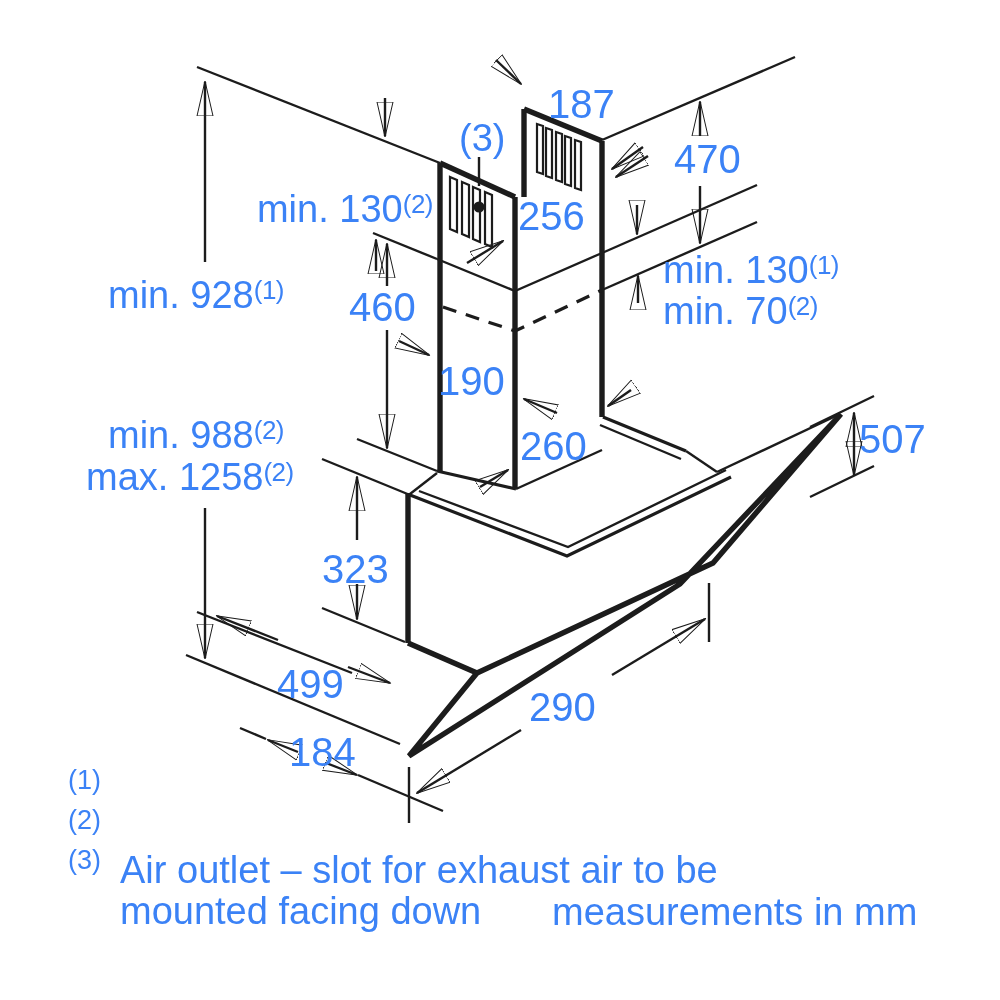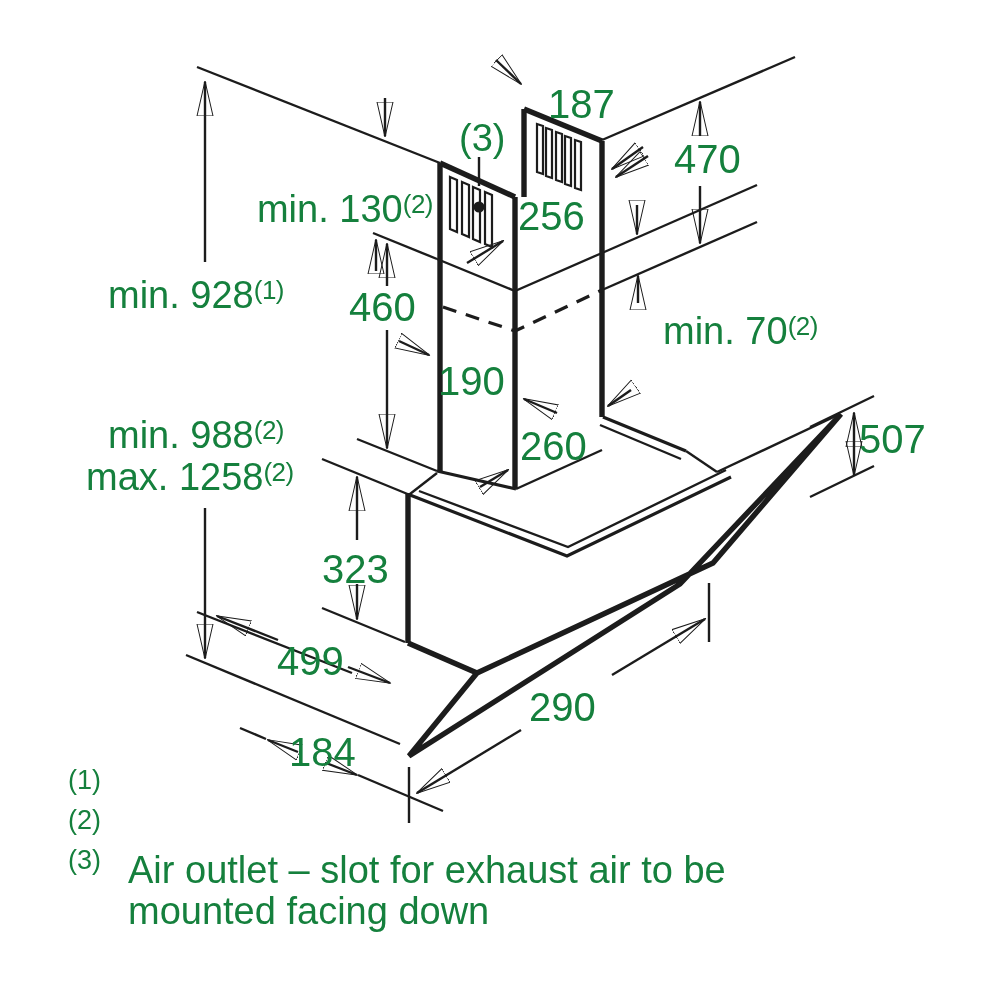--- a/index.html
+++ b/index.html
@@ -1,31 +1,31 @@
 <!DOCTYPE html>
 <html><head>
 <meta charset="utf-8">
 <style>
   html,body{margin:0;padding:0;background:#fff;}
   .stage{
     position:relative;width:1000px;height:953px;background:#ffffff;
-    font-family:"Liberation Sans","DejaVu Sans",sans-serif;color:#15803d;overflow:hidden;
+    font-family:"Liberation Sans","DejaVu Sans",sans-serif;color:#3b82f6;overflow:hidden;
   }
   svg.art{position:absolute;left:0;top:0;width:1000px;height:1000px;}
   svg.art path, svg.art line, svg.art polyline{fill:none;stroke:#1c1c1c;}
   .t{stroke-width:2.4px;}
   .m{stroke-width:3.2px;}
   .k{stroke-width:5.4px;stroke-miterlimit:3;}
   .lbl{position:absolute;font-size:40px;line-height:1;white-space:nowrap;}
   .mid{font-size:38px;}
   .sup{font-size:26px;position:relative;top:-9px;letter-spacing:-0.5px;}
   .ralign{text-align:right;}
   .fn{position:absolute;left:68px;display:flex;gap:9px;font-size:38px;line-height:1.08;}
   .fn .fnsup{font-size:27px;width:43px;flex:none;position:relative;top:-4px;}
-  .stack2 div{white-space:nowrap;margin-left:8px;}
+  .stack2 div{white-space:nowrap;}
 </style>
 </head>
 <body>
 
 <div class="stage">
 
   <svg class="art" viewBox="0 0 1000 1000">
     <defs>
       <marker id="ah" viewBox="0 0 36 18" markerWidth="36" markerHeight="18" refX="34" refY="9" orient="auto-start-reverse" markerUnits="userSpaceOnUse">
         <path d="M0,1 L35,9 L0,17 Z" fill="#1c1c1c" stroke="none"></path>
@@ -126,33 +126,36 @@
   </svg>
 
   <div class="lbl" style="left:548px;top:84px">187</div>
   <div class="lbl" style="left:518px;top:196px">256</div>
   <div class="lbl" style="left:674px;top:139px">470</div>
   <div class="lbl" style="left:349px;top:287px">460</div>
   <div class="lbl" style="left:438px;top:361px">190</div>
   <div class="lbl" style="left:520px;top:426px">260</div>
   <div class="lbl" style="left:859px;top:419px">507</div>
   <div class="lbl" style="left:322px;top:549px">323</div>
-  <div class="lbl" style="left:277px;top:641px">499</div>
+  <div class="lbl" style="left:277px;top:664px">499</div>
   <div class="lbl" style="left:289px;top:732px">184</div>
   <div class="lbl" style="left:529px;top:687px">290</div>
 
   <div class="lbl mid" style="left:459px;top:119px">
     <span>(3)</span>
   </div>
 
   <div class="lbl mid ralign" style="left:205px;top:190px;width:228px">
     <span>min. 130</span><span class="sup">(2)</span>
   </div>
 
-  <div class="lbl mid" style="left:663px;top:312px">
+  <div class="lbl mid" style="left:663px;top:251px">
+    <span>min. 130</span><span class="sup">(1)</span>
+  </div>
+  <div class="lbl mid" style="left:663px;top:292px">
     <span>min. 70</span><span class="sup">(2)</span>
   </div>
 
   <div class="lbl mid" style="left:108px;top:276px">
     <span>min. 928</span><span class="sup">(1)</span>
   </div>
   <div class="lbl mid" style="left:108px;top:416px">
     <span>min. 988</span><span class="sup">(2)</span>
   </div>
   <div class="lbl mid" style="left:86px;top:458px">
@@ -166,14 +169,15 @@
     <span class="fnsup">(2)</span>
   </div>
   <div class="fn" style="top:850px">
     <span class="fnsup">(3)</span>
     <span class="stack2">
       <div>Air outlet – slot for exhaust air to be</div>
       <div>mounted facing down</div>
     </span>
   </div>
 
+  <div class="lbl mid" style="left:552px;top:893px">measurements in mm</div>
 
 </div>
 
 </body></html>

